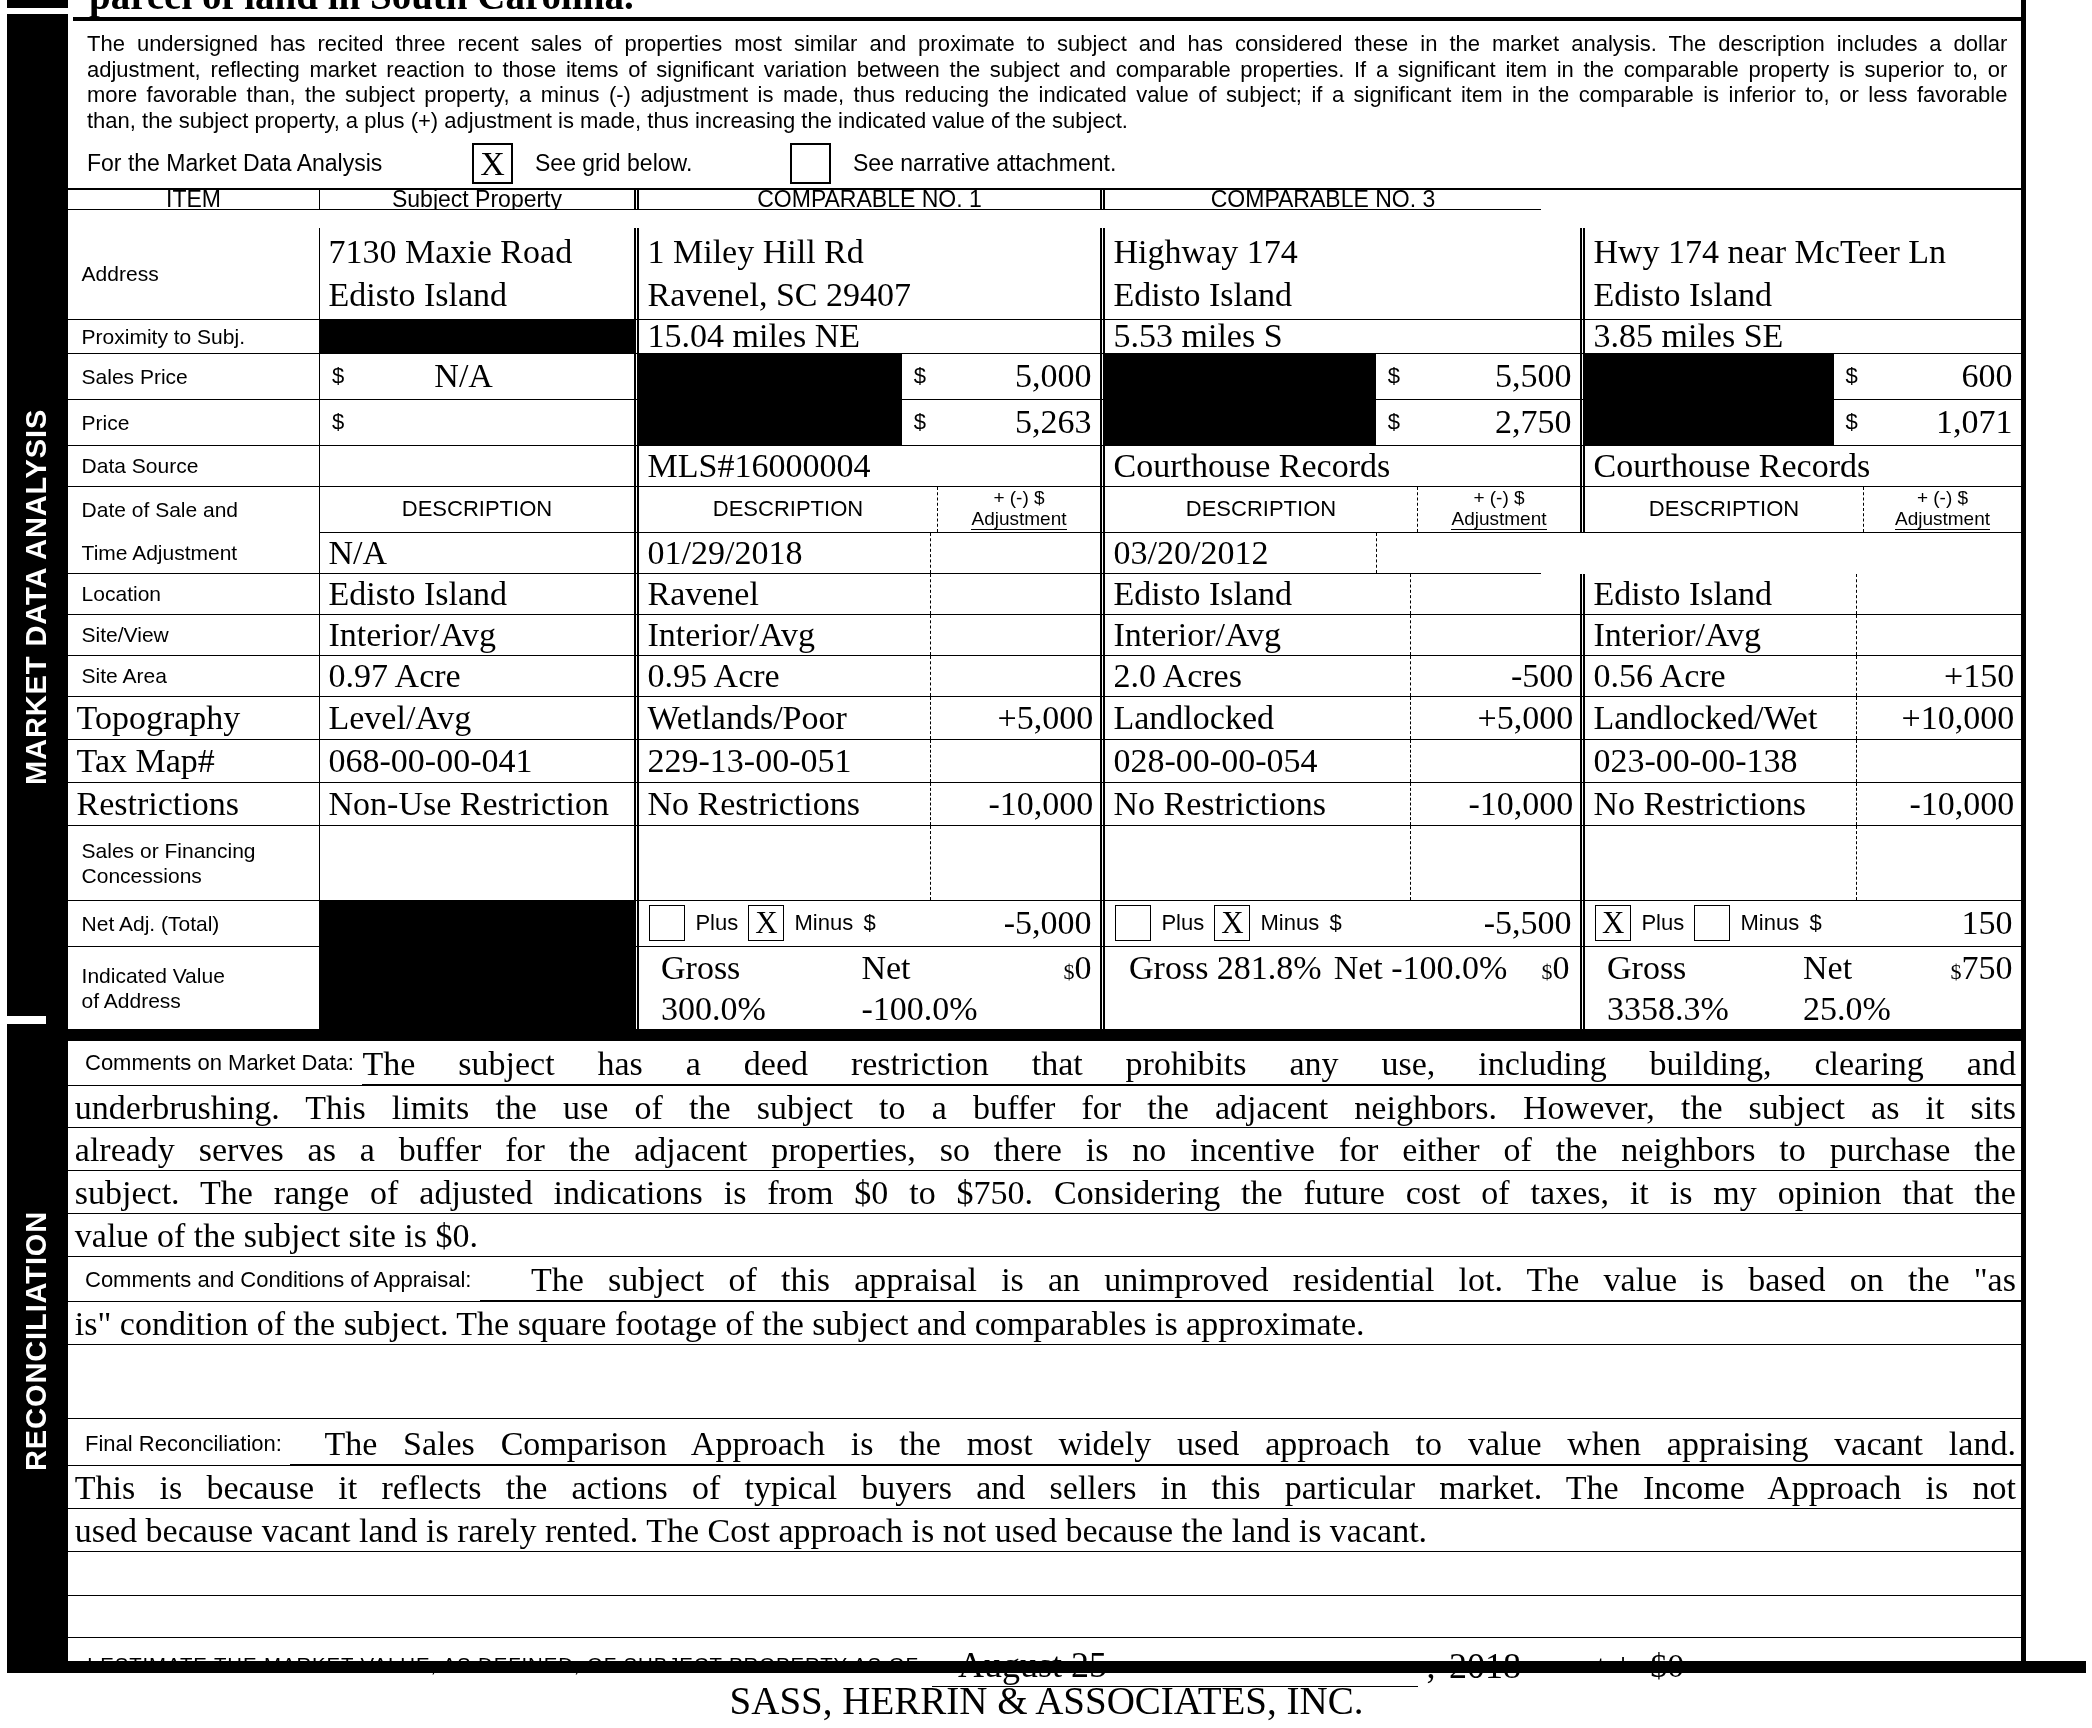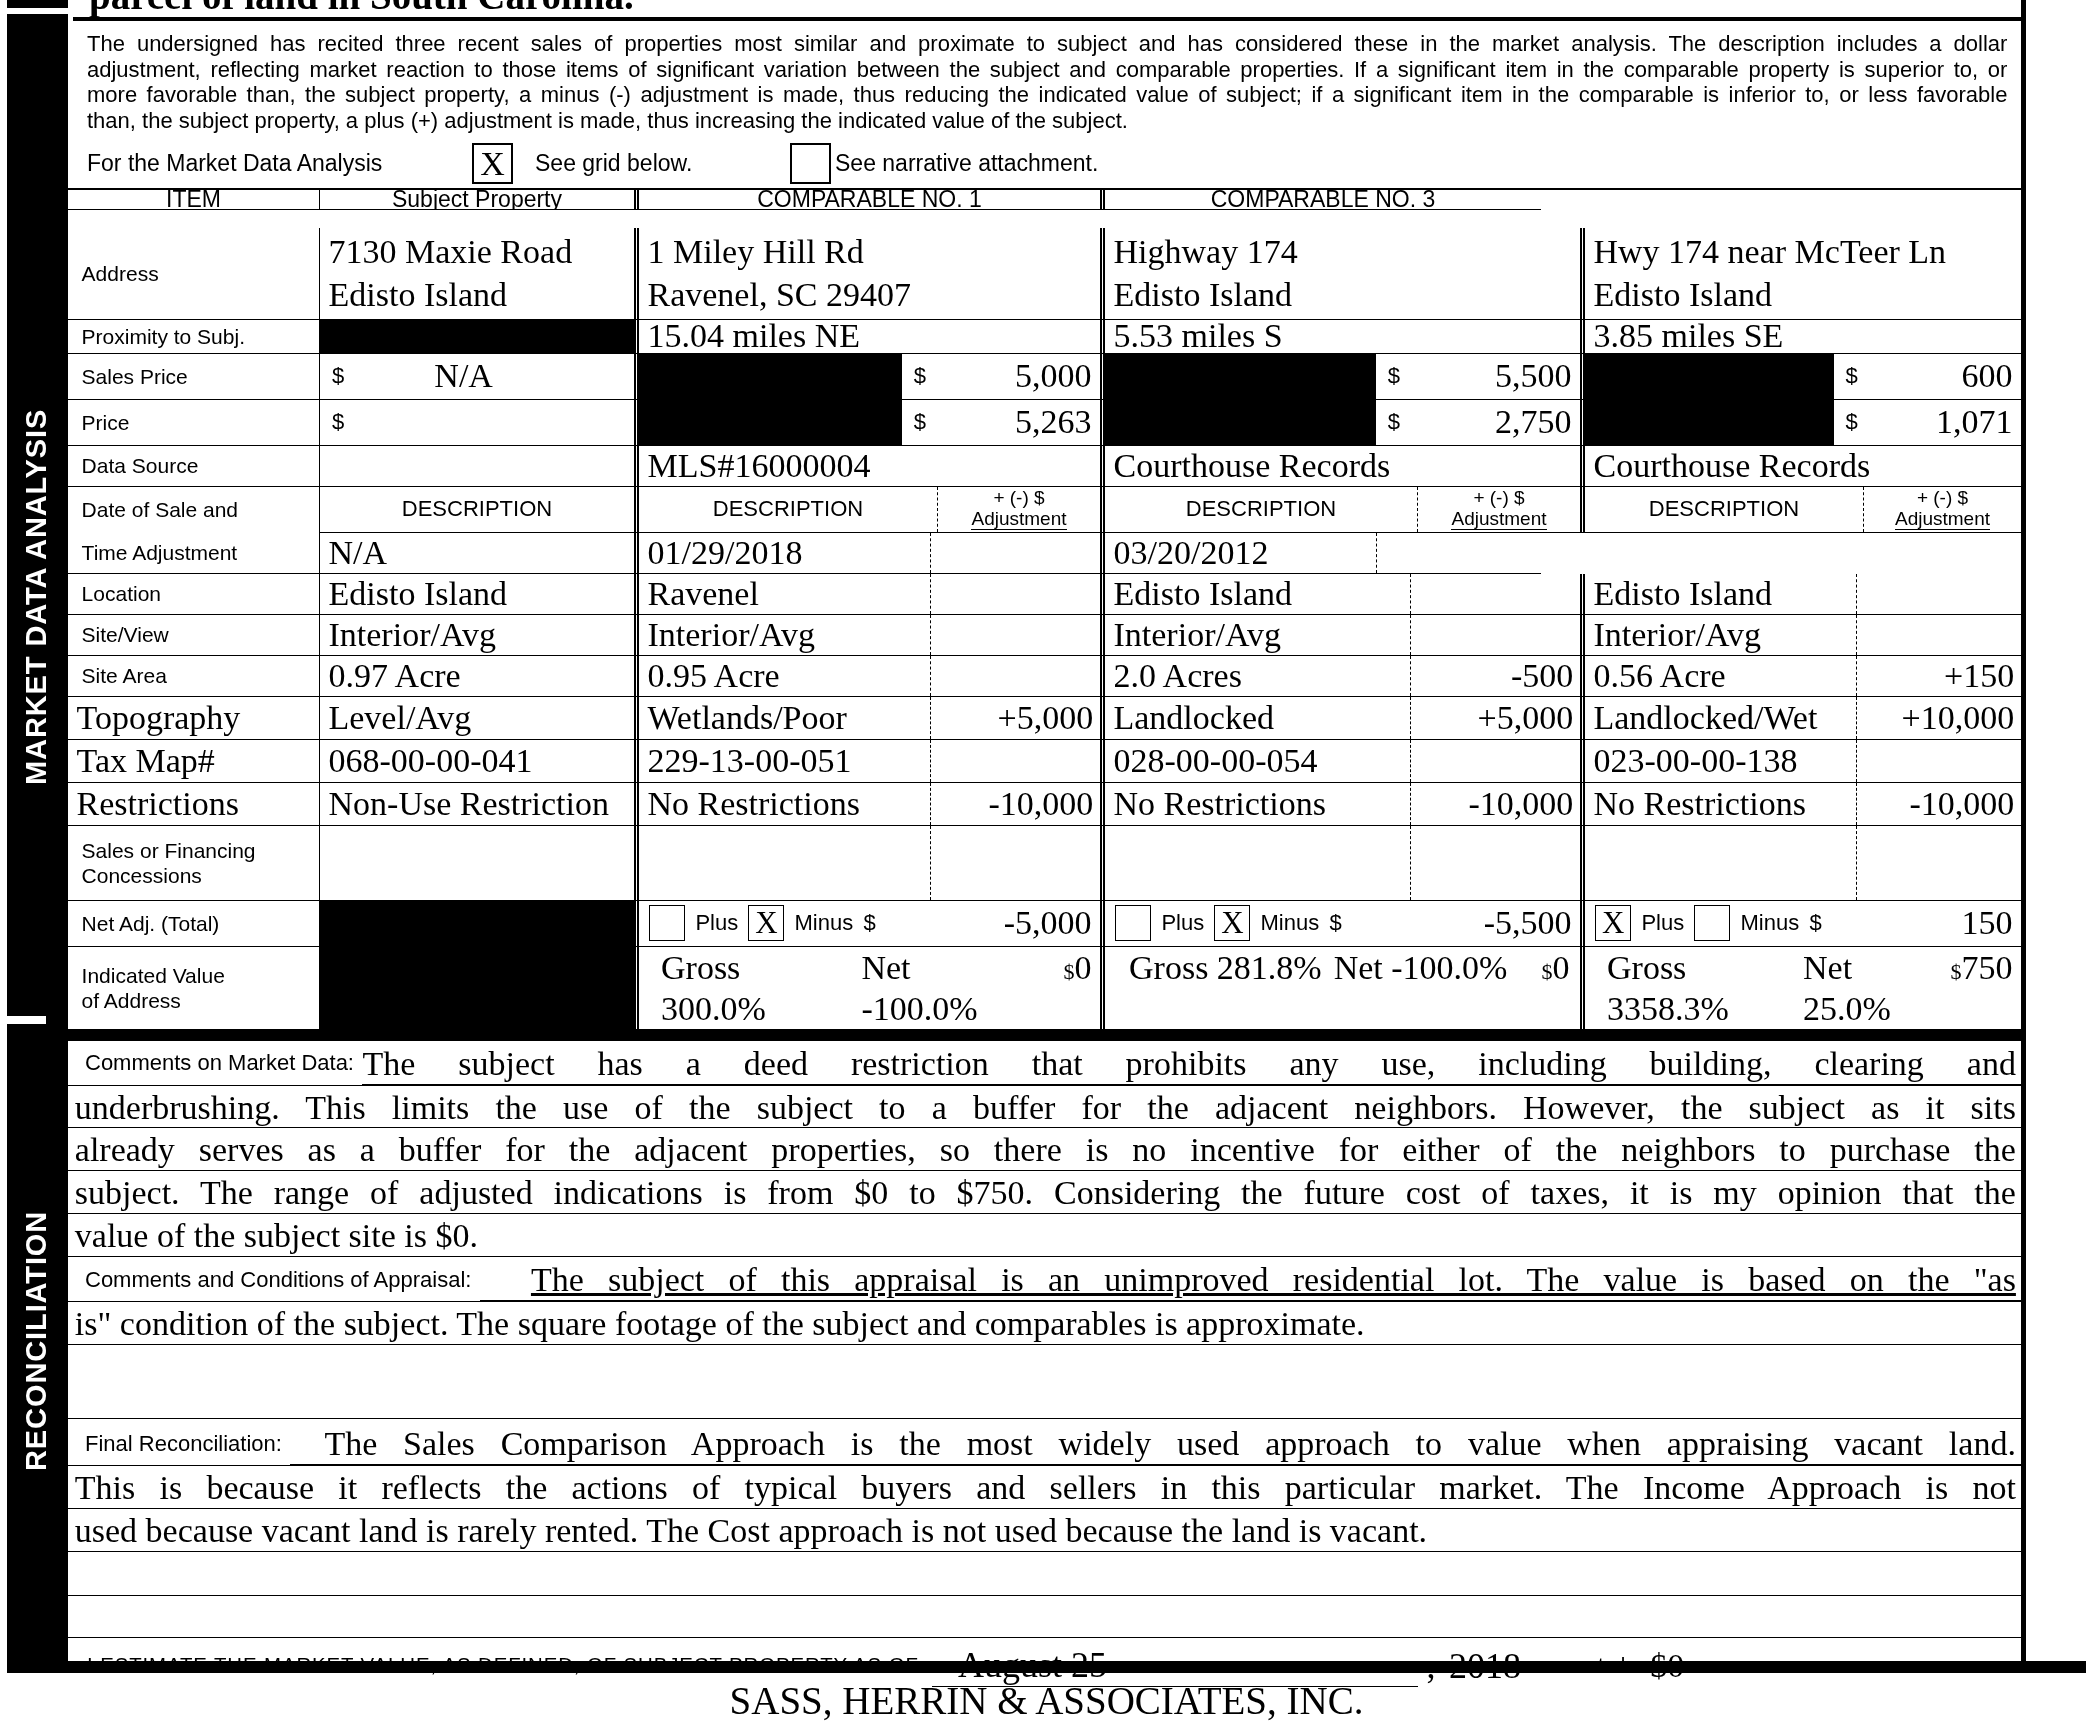--- a/index.html
+++ b/index.html
@@ -109,21 +109,21 @@
       <div class="jline">adjustment, reflecting market reaction to those items of significant variation between the subject and comparable properties. If a significant item in the comparable property is superior to, or</div>
       <div class="jline">more favorable than, the subject property, a minus (-) adjustment is made, thus reducing the indicated value of subject; if a significant item in the comparable is inferior to, or less favorable</div>
       <div>than, the subject property, a plus (+) adjustment is made, thus increasing the indicated value of the subject.</div>
     </div>
 
     <div class="select-row">
       <span style="width:348px;">For the Market Data Analysis</span>
       <span class="cb" style="margin-left:37px;">X</span>
       <span style="margin-left:22px;width:223px;">See grid below.</span>
       <span class="cb" style="margin-left:32px;"></span>
-      <span style="margin-left:4px;text-align:right;">See narrative attachment.</span>
+      <span style="margin-left:22px;text-align:right;">See narrative attachment.</span>
     </div>
 
     <div class="tbl">
 
       <div class="row" style="height:20px;">
         <div class="cell ci hd">ITEM</div>
         <div class="cell cs hd">Subject Property</div>
         <div class="cell c1 hd">COMPARABLE NO. 1</div>
         <div class="cell c3 hd">COMPARABLE NO. 3</div>
       </div>
@@ -479,21 +479,21 @@
           <span class="just">subject.  The range of adjusted indications is from $0 to $750.  Considering the future cost of taxes, it is my opinion that the</span>
         </div>
       <div class="cline">
           <span class="fill">value of the subject site is $0.</span>
         </div>
     </div>
 
     <div>
       <div class="lrow" style="height:44px;">
         <span class="slabel">Comments and Conditions of Appraisal:</span>
-        <span class="ctext grow" style="border-bottom:1.7px solid #000;padding-left:51px;text-decoration:underline;">The subject of  this appraisal is an unimproved residential lot.  The value is based on the "as</span>
+        <span class="ctext grow" style="border-bottom:1.7px solid #000;padding-left:51px;">The subject of  this appraisal is an unimproved residential lot.  The value is based on the "as</span>
       </div>
       <div class="cline">
           <span class="fill">is" condition of the subject.  The square footage of the subject and comparables is approximate.</span>
         </div>
       <div class="blank" style="height:73px;"></div>
     </div>
 
     <div>
       <div class="lrow" style="height:46px;">
         <span class="slabel">Final Reconciliation:</span>

